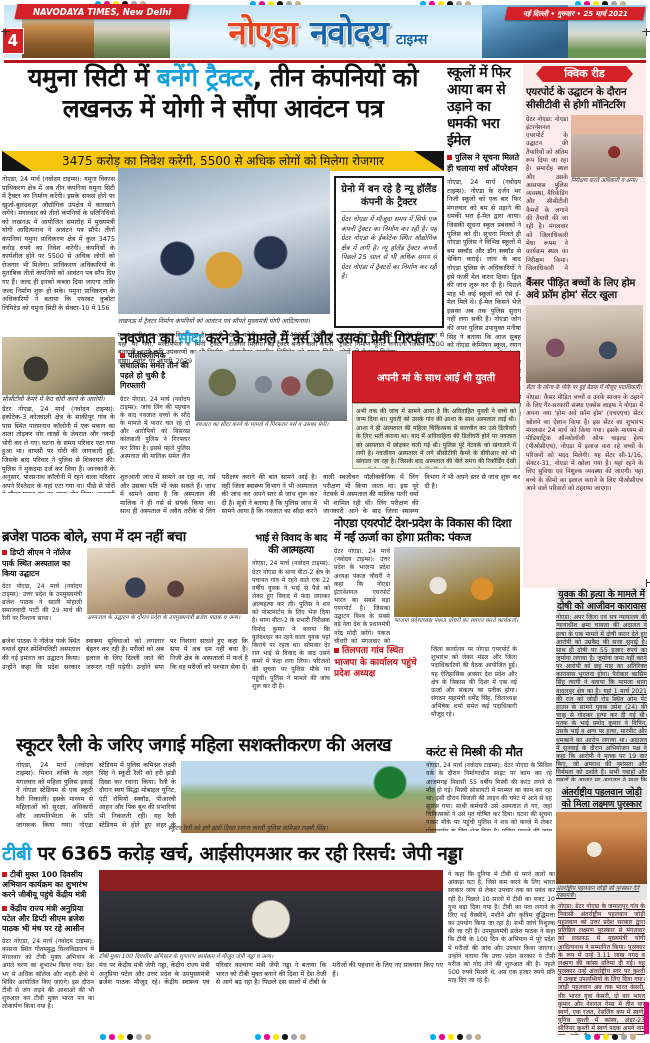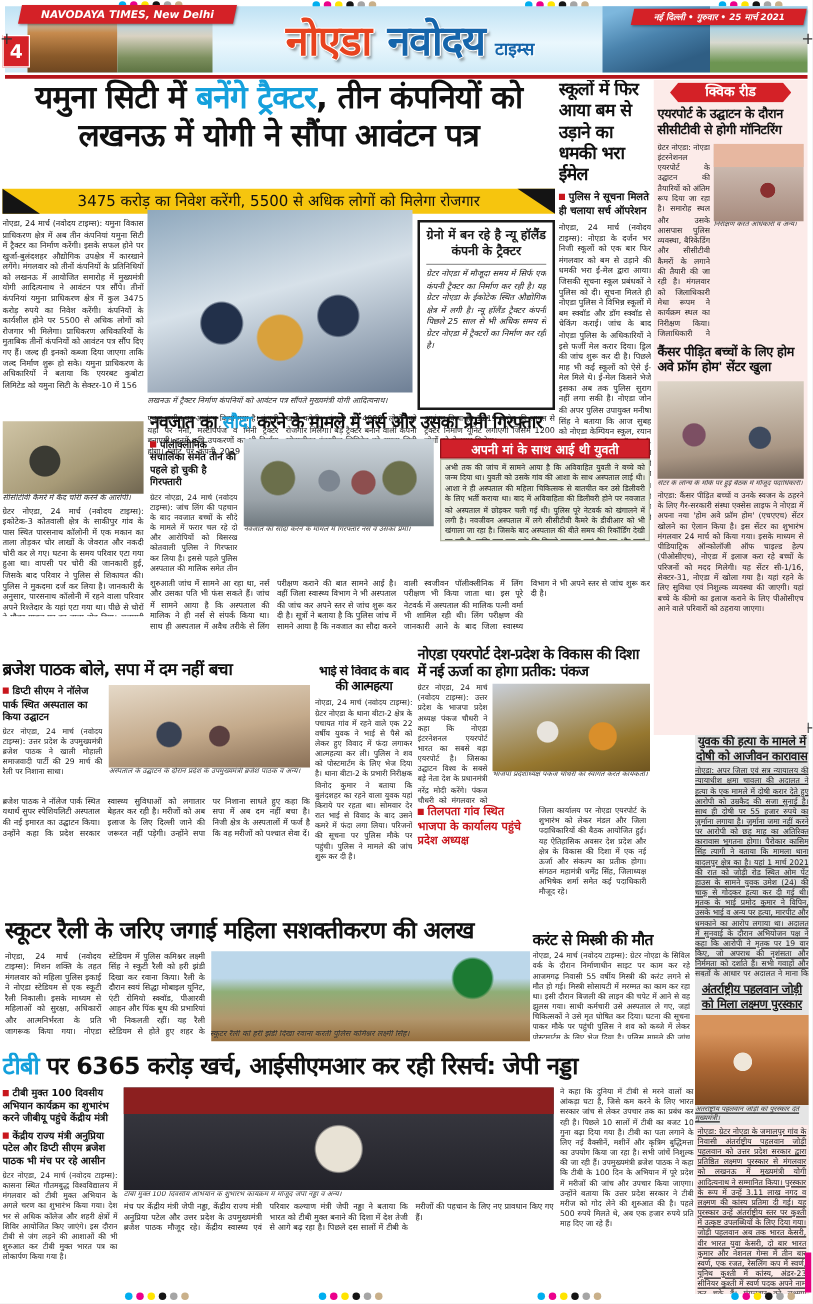--- a/index.html
+++ b/index.html
@@ -91,21 +91,21 @@
   .tri-r{position:absolute;right:0;top:0;width:0;height:0;border-top:20px solid #141414;border-left:30px solid transparent;}
   .jobsbox{left:334px;top:176px;width:110px;height:152px;border:2px solid #1a1a1a;background:#fff;padding:4px 5px;}
   .jobsbox .jt{font-size:10px;font-weight:800;text-align:center;line-height:1.3;border-bottom:1px solid #999;padding-bottom:3px;margin-bottom:3px;}
   .jobsbox .jb{font-size:6.6px;font-style:italic;line-height:1.45;text-align:justify;height:92px;overflow:hidden;}
   .railA{left:523px;top:64px;width:123px;height:524px;background:#fcebe9;padding:2px 3px;overflow:hidden;}
   .qr-ribbon{background:#d42127;color:#fff;font-size:11px;font-weight:700;text-align:center;height:16px;line-height:16px;
              margin:0 10px 4px 10px;clip-path:polygon(0 50%,7% 0,93% 0,100% 50%,93% 100%,7% 100%);}
   .qr-h{font-size:10.2px;font-weight:800;line-height:1.25;text-align:left;color:#111;letter-spacing:-0.3px;}
   .railB{left:556px;top:588px;width:91px;height:447px;overflow:hidden;background:#e5e5e5;text-decoration:underline;}
   .rb-h{font-size:9.3px;font-weight:800;line-height:1.25;text-align:center;letter-spacing:-0.3px;}
-  .navjat-redbar{background:#d0202a;color:#fff;font-size:10px;font-weight:800;text-align:center;padding:0 0;border:1px solid #8e1118;}
+  .navjat-redbar{background:#d0202a;color:#fff;font-size:10px;font-weight:800;text-align:center;padding:18px 0;border:1px solid #8e1118;}
   .subboxtxt{background:#eef0e3;border:1px solid #b2b5a3;padding:3px;font-size:6px;line-height:1.4;text-align:justify;height:66px;overflow:hidden;}
   .colgap{column-gap:6px;}
 </style>
 </head>
 <body>
 
 <div id="canvas">
 
   <div class="dots" style="left:95px;top:1px">
       <i class="d-c"></i>
@@ -266,21 +266,21 @@
         <div class="ph ph-welcome" style="width:126px;height:70px"></div>
         <div class="cap" style="font-size:5.8px">भाजपा प्रदेशाध्यक्ष पंकज चौधरी का स्वागत करते कार्यकर्ता।</div>
       </div>
     </div>
     <div style="display:flex;gap:5px;margin-top:2px">
       <div class="bullet-t redbul" style="width:92px;font-size:9px"><span class="bsq"></span><span>तिलपता गांव स्थित भाजपा के कार्यालय पहुंचे प्रदेश अध्यक्ष</span></div>
       <div class="body-t" style="width:86px;font-size:6.1px;height:78px">जिला कार्यालय पर नोएडा एयरपोर्ट के शुभारंभ को लेकर मंडल और जिला पदाधिकारियों की बैठक आयोजित हुई। यह ऐतिहासिक अवसर देश प्रदेश और क्षेत्र के विकास की दिशा में एक नई ऊर्जा और संकल्प का प्रतीक होगा। संगठन महामंत्री धर्मेंद्र सिंह, जिलाध्यक्ष अभिषेक शर्मा समेत कई पदाधिकारी मौजूद रहे।</div>
     </div>
   </div>
 
-  <div class="abs" style="left:4px;top:734px;width:420px;height:106px;overflow:hidden">
+  <div class="abs" style="left:16px;top:734px;width:420px;height:106px;overflow:hidden">
     <div class="hl" style="font-size:18.5px;white-space:nowrap">स्कूटर रैली के जरिए जगाई महिला सशक्तीकरण की अलख</div>
     <div style="display:flex;gap:5px;margin-top:4px">
       <div class="body-t colgap" style="width:160px;column-count:2;height:72px">नोएडा, 24 मार्च (नवोदय टाइम्स): मिशन शक्ति के तहत मंगलवार को महिला पुलिस इकाई ने नोएडा स्टेडियम से एक स्कूटी रैली निकाली। इसके माध्यम से महिलाओं को सुरक्षा, अधिकारों और आत्मनिर्भरता के प्रति जागरूक किया गया। नोएडा स्टेडियम में पुलिस कमिश्नर लक्ष्मी सिंह ने स्कूटी रैली को हरी झंडी दिखा कर रवाना किया। रैली के दौरान स्वयं सिद्धा मोबाइल यूनिट, एंटी रोमियो स्क्वॉड, पीआरवी आहन और पिंक बूथ की प्रभारियां भी निकलती रहीं। यह रैली स्टेडियम से होते हुए शहर के विभिन्न प्रमुख मार्गों से होकर गुजरी। रैली में पुलिसकर्मियों ने महिलाओं के साथ संवाद किया। महिलाओं को उनके अधिकारों और सुरक्षा से जुड़ी जानकारी दी।</div>
       <div class="ph ph-rally" style="width:255px;height:72px"></div>
     </div>
   </div>
   <div class="abs cap" style="left:168px;top:824px;width:254px;height:10px">स्कूटर रैली को हरी झंडी दिखा रवाना करती पुलिस कमिश्नर लक्ष्मी सिंह।</div>
 
   <div class="abs" style="left:426px;top:744px;width:126px;height:94px;overflow:hidden">
     <div class="hl" style="font-size:12.5px">करंट से मिस्त्री की मौत</div>

